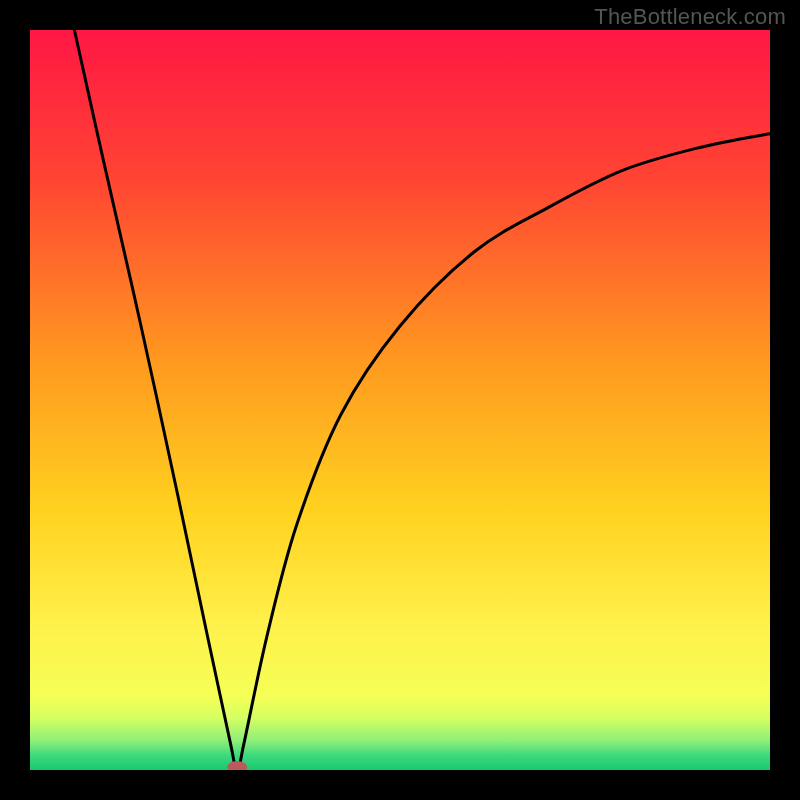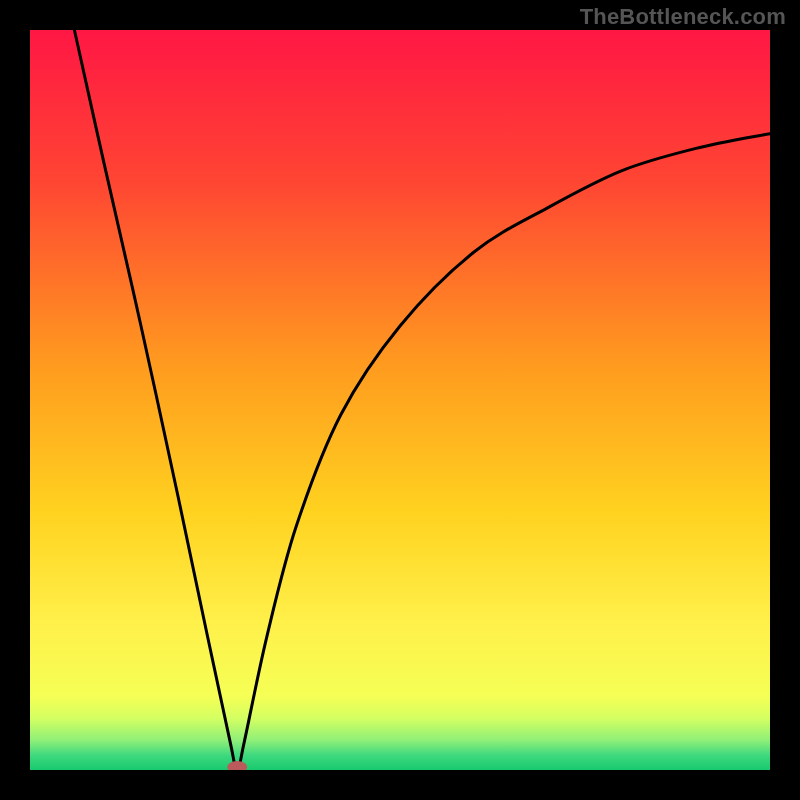--- a/index.html
+++ b/index.html
@@ -10,21 +10,21 @@
     background: #000;
     position: relative;
     font-family: Arial, Helvetica, sans-serif;
   }
   .watermark {
     position: absolute;
     top: 4px;
     right: 14px;
     color: #555;
     font-size: 22px;
-    font-weight: 700;
+    font-weight: 400;
     letter-spacing: 0.2px;
     z-index: 10;
   }
   .frame {
     position: absolute;
     left: 30px;
     top: 30px;
     width: 740px;
     height: 740px;
     box-sizing: border-box;

